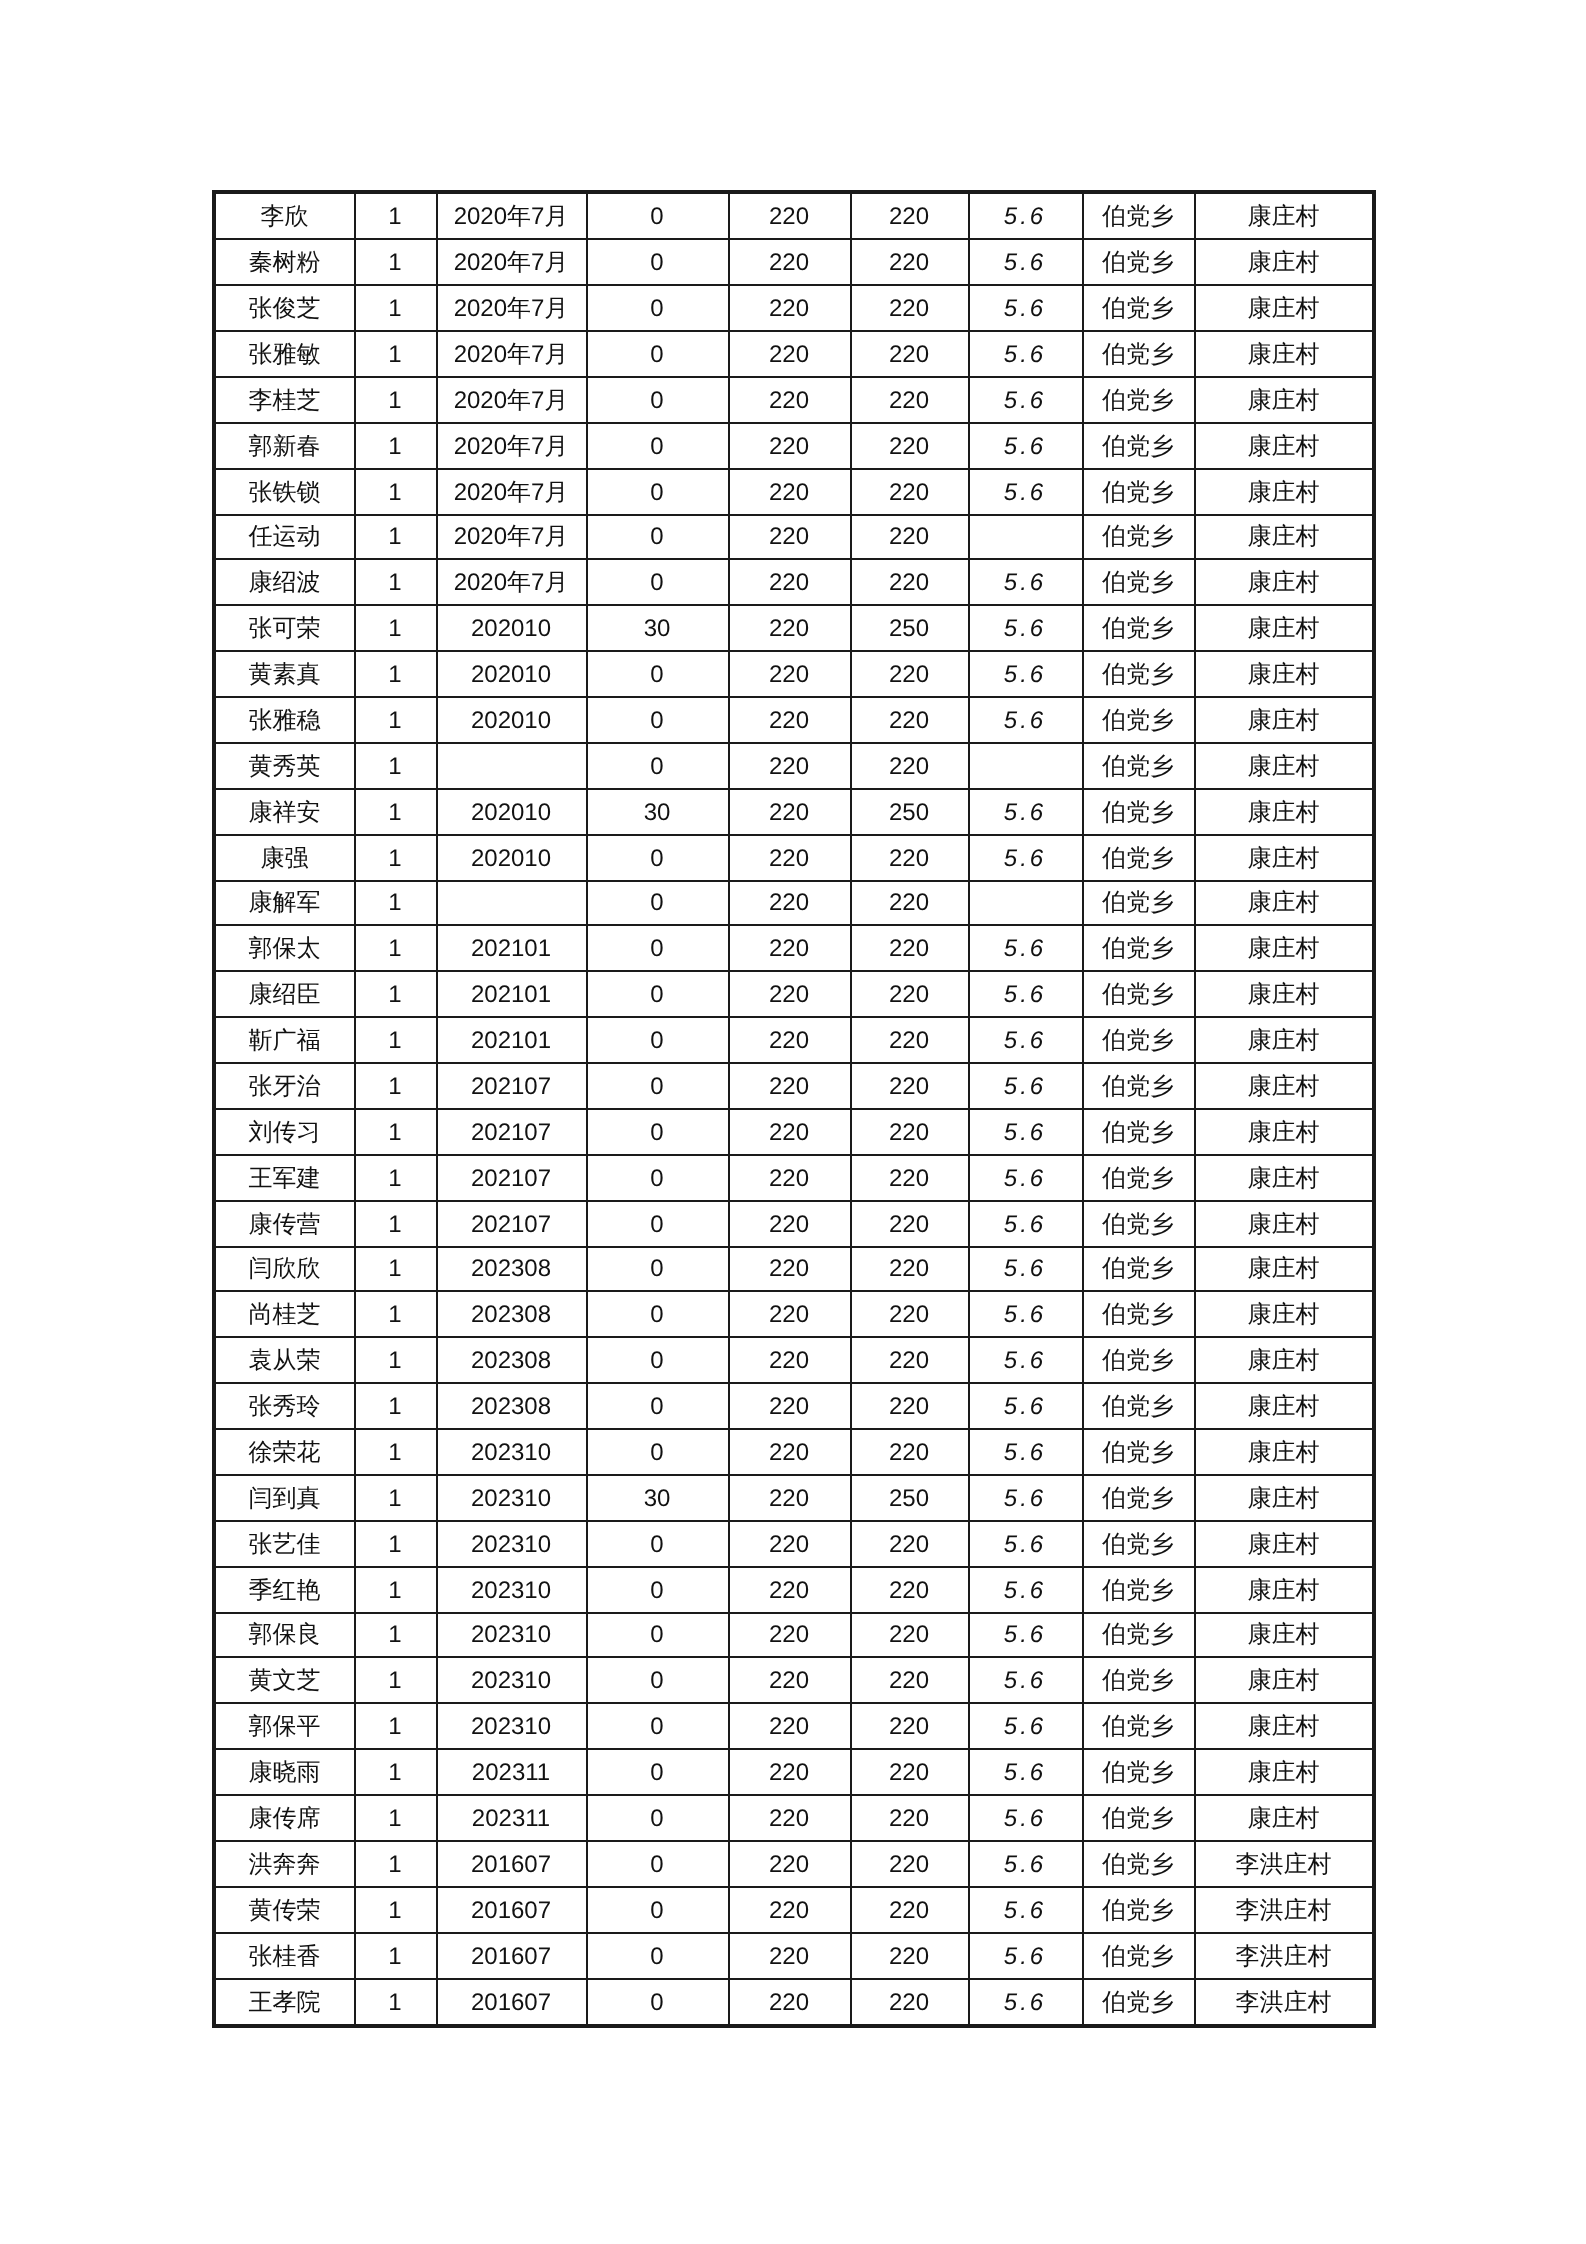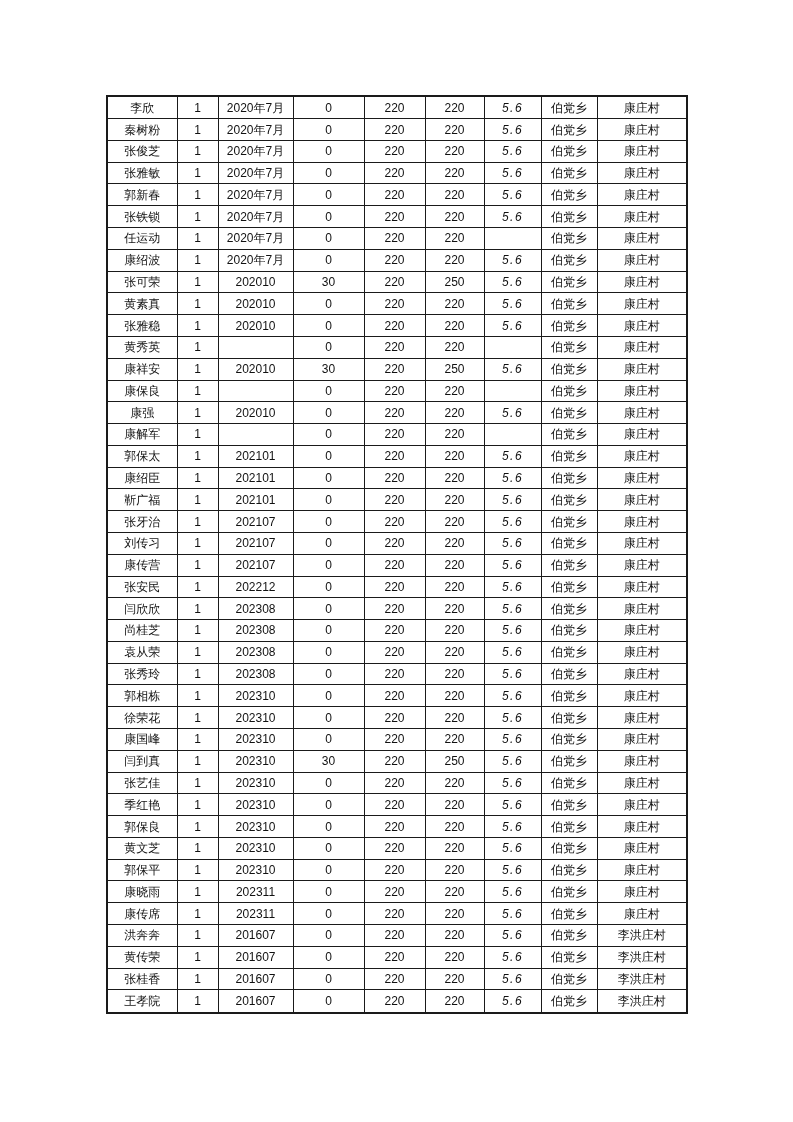--- a/index.html
+++ b/index.html
@@ -94,20 +94,31 @@
     <td class="col-count">1</td>
     <td class="col-month">2020年7月</td>
     <td class="col-adjust">0</td>
     <td class="col-base">220</td>
     <td class="col-total">220</td>
     <td class="col-rate">5.6</td>
     <td class="col-township">伯党乡</td>
     <td class="col-village">康庄村</td>
   </tr>
         <tr>
+    <td class="col-name">李桂芝</td>
+    <td class="col-count">1</td>
+    <td class="col-month">2020年7月</td>
+    <td class="col-adjust">0</td>
+    <td class="col-base">220</td>
+    <td class="col-total">220</td>
+    <td class="col-rate">5.6</td>
+    <td class="col-township">伯党乡</td>
+    <td class="col-village">康庄村</td>
+  </tr>
+        <tr>
     <td class="col-name">郭新春</td>
     <td class="col-count">1</td>
     <td class="col-month">2020年7月</td>
     <td class="col-adjust">0</td>
     <td class="col-base">220</td>
     <td class="col-total">220</td>
     <td class="col-rate">5.6</td>
     <td class="col-township">伯党乡</td>
     <td class="col-village">康庄村</td>
   </tr>
@@ -193,53 +204,42 @@
     <td class="col-count">1</td>
     <td class="col-month">202010</td>
     <td class="col-adjust">30</td>
     <td class="col-base">220</td>
     <td class="col-total">250</td>
     <td class="col-rate">5.6</td>
     <td class="col-township">伯党乡</td>
     <td class="col-village">康庄村</td>
   </tr>
         <tr>
-    <td class="col-name">康保良</td>
+    <td class="col-name">康强</td>
+    <td class="col-count">1</td>
+    <td class="col-month">202010</td>
+    <td class="col-adjust">0</td>
+    <td class="col-base">220</td>
+    <td class="col-total">220</td>
+    <td class="col-rate">5.6</td>
+    <td class="col-township">伯党乡</td>
+    <td class="col-village">康庄村</td>
+  </tr>
+        <tr>
+    <td class="col-name">康解军</td>
     <td class="col-count">1</td>
     <td class="col-month"></td>
     <td class="col-adjust">0</td>
     <td class="col-base">220</td>
     <td class="col-total">220</td>
     <td class="col-rate"></td>
     <td class="col-township">伯党乡</td>
     <td class="col-village">康庄村</td>
   </tr>
         <tr>
-    <td class="col-name">康强</td>
-    <td class="col-count">1</td>
-    <td class="col-month">202010</td>
-    <td class="col-adjust">0</td>
-    <td class="col-base">220</td>
-    <td class="col-total">220</td>
-    <td class="col-rate">5.6</td>
-    <td class="col-township">伯党乡</td>
-    <td class="col-village">康庄村</td>
-  </tr>
-        <tr>
-    <td class="col-name">康解军</td>
-    <td class="col-count">1</td>
-    <td class="col-month"></td>
-    <td class="col-adjust">0</td>
-    <td class="col-base">220</td>
-    <td class="col-total">220</td>
-    <td class="col-rate"></td>
-    <td class="col-township">伯党乡</td>
-    <td class="col-village">康庄村</td>
-  </tr>
-        <tr>
     <td class="col-name">郭保太</td>
     <td class="col-count">1</td>
     <td class="col-month">202101</td>
     <td class="col-adjust">0</td>
     <td class="col-base">220</td>
     <td class="col-total">220</td>
     <td class="col-rate">5.6</td>
     <td class="col-township">伯党乡</td>
     <td class="col-village">康庄村</td>
   </tr>
@@ -281,42 +281,42 @@
     <td class="col-count">1</td>
     <td class="col-month">202107</td>
     <td class="col-adjust">0</td>
     <td class="col-base">220</td>
     <td class="col-total">220</td>
     <td class="col-rate">5.6</td>
     <td class="col-township">伯党乡</td>
     <td class="col-village">康庄村</td>
   </tr>
         <tr>
+    <td class="col-name">王军建</td>
+    <td class="col-count">1</td>
+    <td class="col-month">202107</td>
+    <td class="col-adjust">0</td>
+    <td class="col-base">220</td>
+    <td class="col-total">220</td>
+    <td class="col-rate">5.6</td>
+    <td class="col-township">伯党乡</td>
+    <td class="col-village">康庄村</td>
+  </tr>
+        <tr>
     <td class="col-name">康传营</td>
     <td class="col-count">1</td>
     <td class="col-month">202107</td>
     <td class="col-adjust">0</td>
     <td class="col-base">220</td>
     <td class="col-total">220</td>
     <td class="col-rate">5.6</td>
     <td class="col-township">伯党乡</td>
     <td class="col-village">康庄村</td>
   </tr>
         <tr>
-    <td class="col-name">张安民</td>
-    <td class="col-count">1</td>
-    <td class="col-month">202212</td>
-    <td class="col-adjust">0</td>
-    <td class="col-base">220</td>
-    <td class="col-total">220</td>
-    <td class="col-rate">5.6</td>
-    <td class="col-township">伯党乡</td>
-    <td class="col-village">康庄村</td>
-  </tr>
-        <tr>
     <td class="col-name">闫欣欣</td>
     <td class="col-count">1</td>
     <td class="col-month">202308</td>
     <td class="col-adjust">0</td>
     <td class="col-base">220</td>
     <td class="col-total">220</td>
     <td class="col-rate">5.6</td>
     <td class="col-township">伯党乡</td>
     <td class="col-village">康庄村</td>
   </tr>
@@ -347,43 +347,21 @@
     <td class="col-count">1</td>
     <td class="col-month">202308</td>
     <td class="col-adjust">0</td>
     <td class="col-base">220</td>
     <td class="col-total">220</td>
     <td class="col-rate">5.6</td>
     <td class="col-township">伯党乡</td>
     <td class="col-village">康庄村</td>
   </tr>
         <tr>
-    <td class="col-name">郭相栋</td>
-    <td class="col-count">1</td>
-    <td class="col-month">202310</td>
-    <td class="col-adjust">0</td>
-    <td class="col-base">220</td>
-    <td class="col-total">220</td>
-    <td class="col-rate">5.6</td>
-    <td class="col-township">伯党乡</td>
-    <td class="col-village">康庄村</td>
-  </tr>
-        <tr>
     <td class="col-name">徐荣花</td>
-    <td class="col-count">1</td>
-    <td class="col-month">202310</td>
-    <td class="col-adjust">0</td>
-    <td class="col-base">220</td>
-    <td class="col-total">220</td>
-    <td class="col-rate">5.6</td>
-    <td class="col-township">伯党乡</td>
-    <td class="col-village">康庄村</td>
-  </tr>
-        <tr>
-    <td class="col-name">康国峰</td>
     <td class="col-count">1</td>
     <td class="col-month">202310</td>
     <td class="col-adjust">0</td>
     <td class="col-base">220</td>
     <td class="col-total">220</td>
     <td class="col-rate">5.6</td>
     <td class="col-township">伯党乡</td>
     <td class="col-village">康庄村</td>
   </tr>
         <tr>

